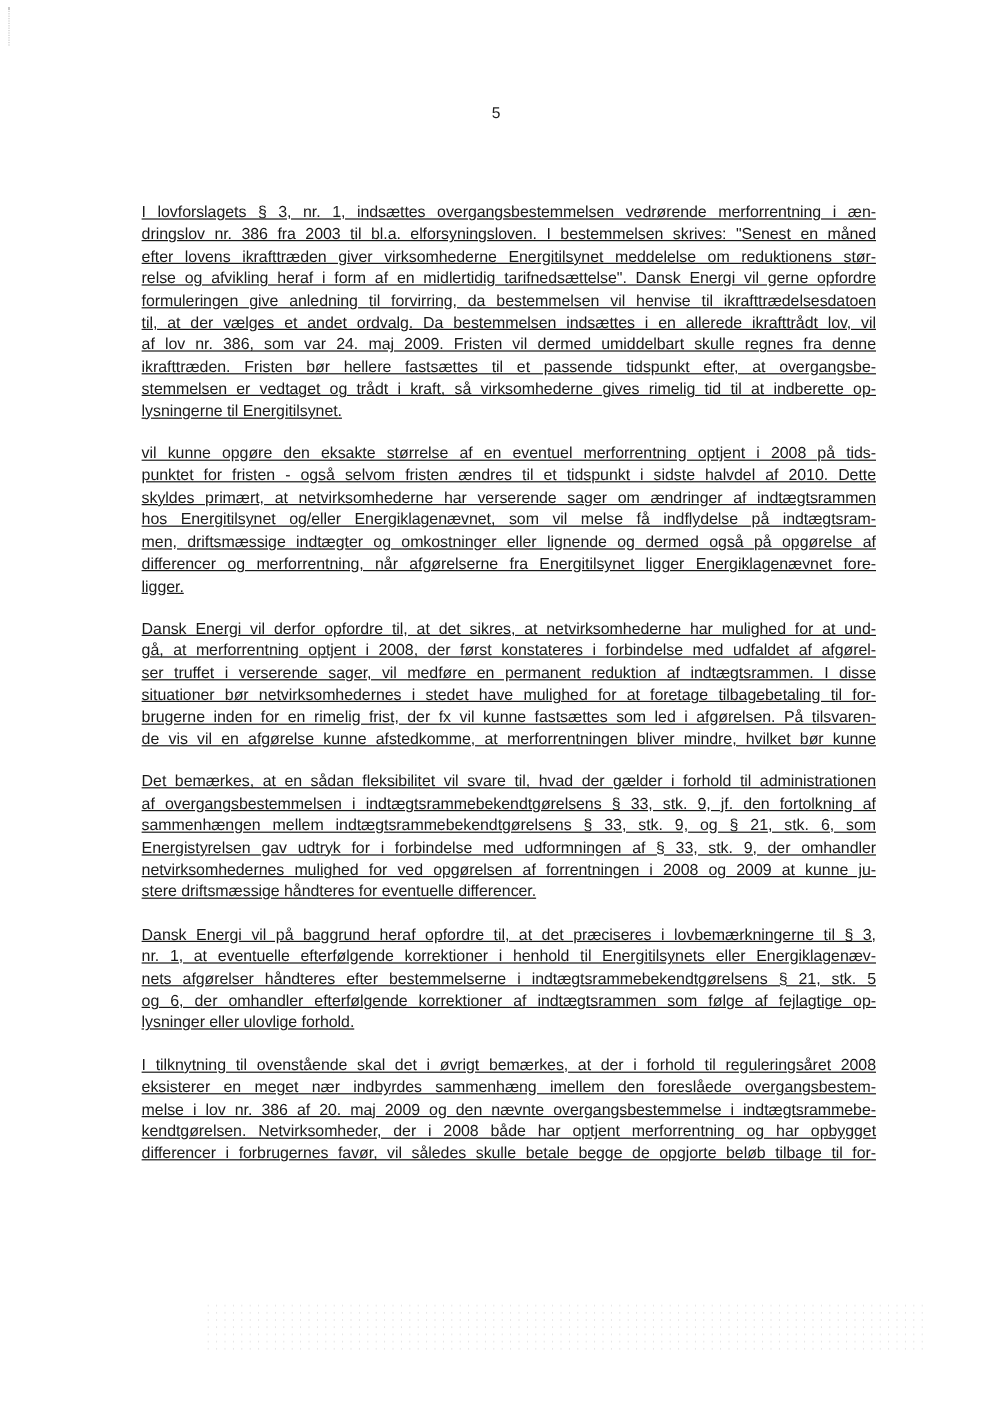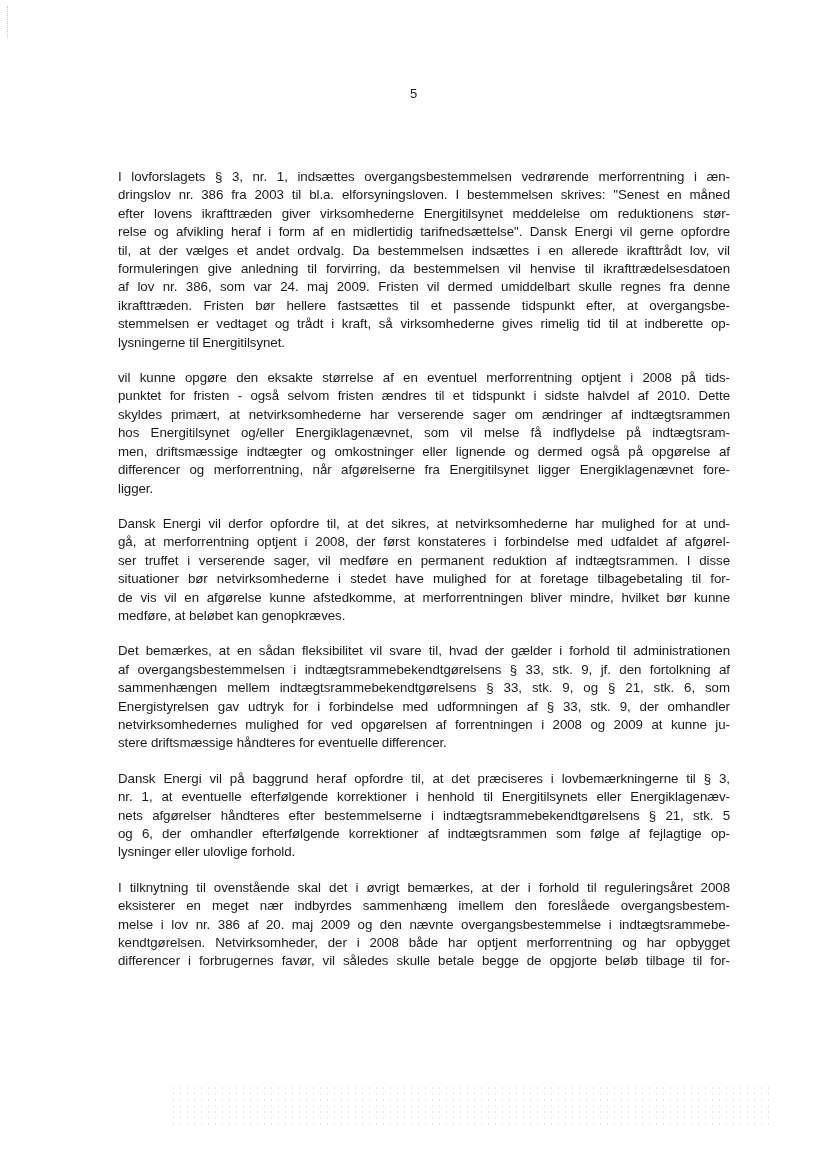--- a/index.html
+++ b/index.html
@@ -30,20 +30,21 @@
     width: 100%;
     text-align: center;
     font-size: 13px;
     color: #222;
   }
   .body-text {
     position: absolute;
     left: 118px;
     top: 168px;
     width: 612px;
+    text-decoration: underline;
   }
   .para {
     font-size: 13.3px;
     line-height: 18.4px;
     text-align: justify;
     margin: 0 0 17px 0;
     letter-spacing: -0.05px;
   }
   .para .line {
     display: block;
@@ -73,45 +74,45 @@
 
 <div class="page-number">5</div>
 
 <div class="body-text">
 
   <p class="para">
     <span class="line">I lovforslagets § 3, nr. 1, indsættes overgangsbestemmelsen vedrørende merforrentning i æn-</span>
     <span class="line">dringslov nr. 386 fra 2003 til bl.a. elforsyningsloven. I bestemmelsen skrives: "Senest en måned</span>
     <span class="line">efter lovens ikrafttræden giver virksomhederne Energitilsynet meddelelse om reduktionens stør-</span>
     <span class="line">relse og afvikling heraf i form af en midlertidig tarifnedsættelse". Dansk Energi vil gerne opfordre</span>
+    <span class="line">formuleringen give anledning til forvirring, da bestemmelsen vil henvise til ikrafttrædelsesdatoen</span>
     <span class="line">til, at der vælges et andet ordvalg. Da bestemmelsen indsættes i en allerede ikrafttrådt lov, vil</span>
-    <span class="line">formuleringen give anledning til forvirring, da bestemmelsen vil henvise til ikrafttrædelsesdatoen</span>
     <span class="line">af lov nr. 386, som var 24. maj 2009. Fristen vil dermed umiddelbart skulle regnes fra denne</span>
     <span class="line">ikrafttræden. Fristen bør hellere fastsættes til et passende tidspunkt efter, at overgangsbe-</span>
     <span class="line">stemmelsen er vedtaget og trådt i kraft, så virksomhederne gives rimelig tid til at indberette op-</span>
     <span class="line last">lysningerne til Energitilsynet.</span>
   </p>
 
   <p class="para">
     <span class="line">vil kunne opgøre den eksakte størrelse af en eventuel merforrentning optjent i 2008 på tids-</span>
     <span class="line">punktet for fristen - også selvom fristen ændres til et tidspunkt i sidste halvdel af 2010. Dette</span>
     <span class="line">skyldes primært, at netvirksomhederne har verserende sager om ændringer af indtægtsrammen</span>
     <span class="line">hos Energitilsynet og/eller Energiklagenævnet, som vil melse få indflydelse på indtægtsram-</span>
     <span class="line">men, driftsmæssige indtægter og omkostninger eller lignende og dermed også på opgørelse af</span>
     <span class="line">differencer og merforrentning, når afgørelserne fra Energitilsynet ligger Energiklagenævnet fore-</span>
     <span class="line last">ligger.</span>
   </p>
 
   <p class="para">
     <span class="line">Dansk Energi vil derfor opfordre til, at det sikres, at netvirksomhederne har mulighed for at und-</span>
     <span class="line">gå, at merforrentning optjent i 2008, der først konstateres i forbindelse med udfaldet af afgørel-</span>
     <span class="line">ser truffet i verserende sager, vil medføre en permanent reduktion af indtægtsrammen. I disse</span>
-    <span class="line">situationer bør netvirksomhederne i stedet have mulighed for at foretage tilbagebetaling til for-</span>
+    <span class="line">situationer bør netvirksomhedernes i stedet have mulighed for at foretage tilbagebetaling til for-</span>
+    <span class="line">brugerne inden for en rimelig frist, der fx vil kunne fastsættes som led i afgørelsen. På tilsvaren-</span>
     <span class="line">de vis vil en afgørelse kunne afstedkomme, at merforrentningen bliver mindre, hvilket bør kunne</span>
-    <span class="line last">medføre, at beløbet kan genopkræves.</span>
   </p>
 
   <p class="para">
     <span class="line">Det bemærkes, at en sådan fleksibilitet vil svare til, hvad der gælder i forhold til administrationen</span>
     <span class="line">af overgangsbestemmelsen i indtægtsrammebekendtgørelsens § 33, stk. 9, jf. den fortolkning af</span>
     <span class="line">sammenhængen mellem indtægtsrammebekendtgørelsens § 33, stk. 9, og § 21, stk. 6, som</span>
     <span class="line">Energistyrelsen gav udtryk for i forbindelse med udformningen af § 33, stk. 9, der omhandler</span>
     <span class="line">netvirksomhedernes mulighed for ved opgørelsen af forrentningen i 2008 og 2009 at kunne ju-</span>
     <span class="line last">stere driftsmæssige håndteres for eventuelle differencer.</span>
   </p>

